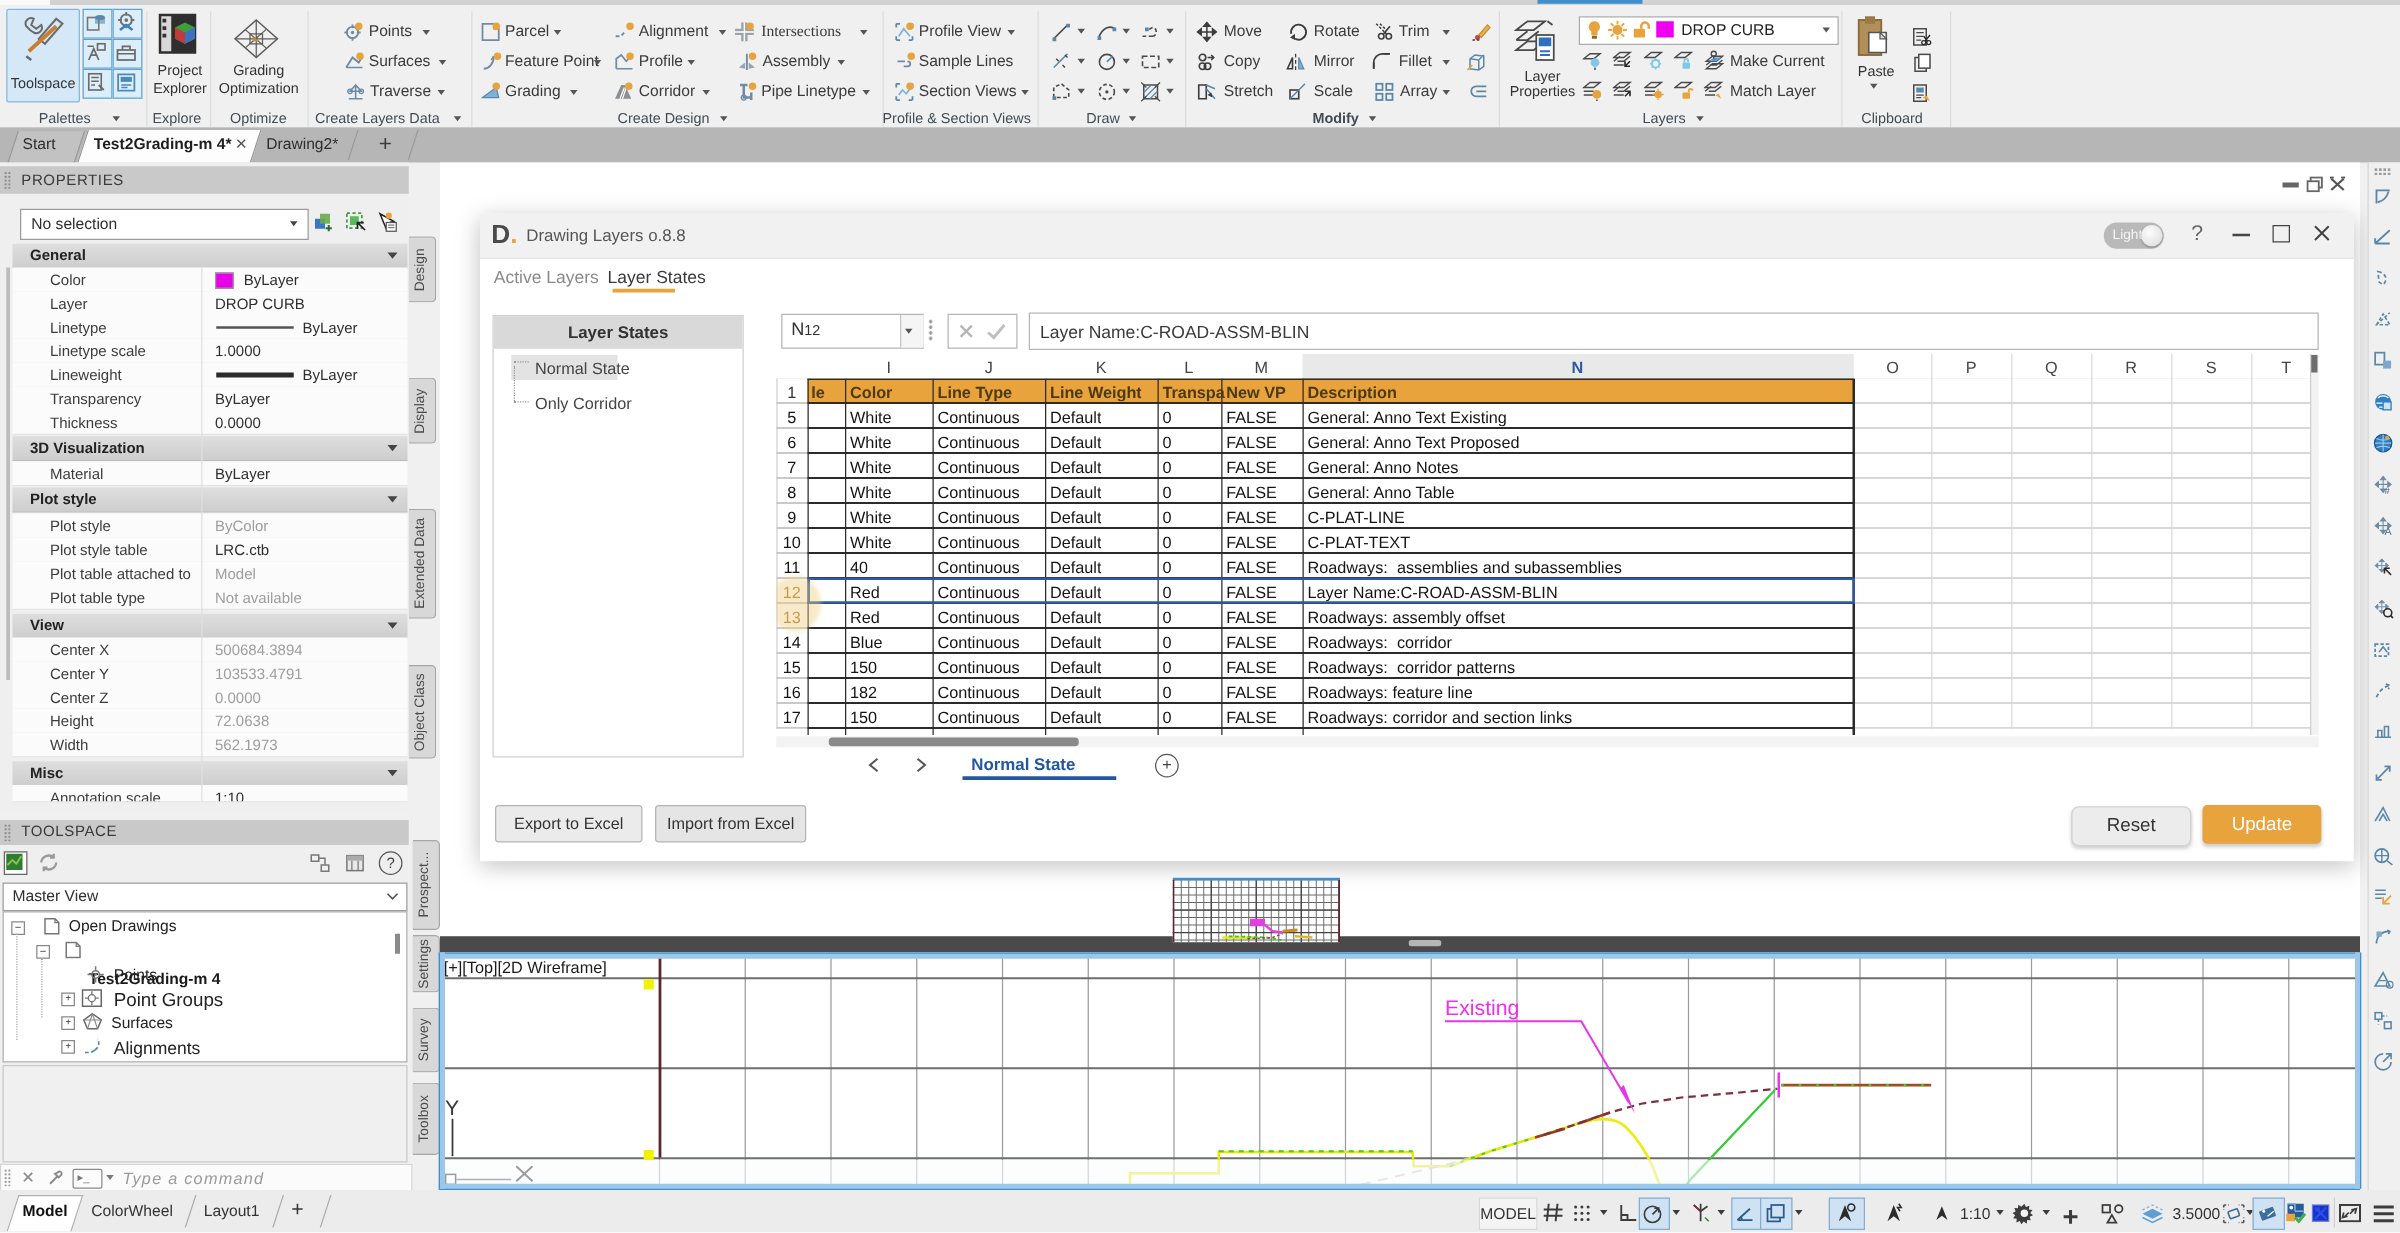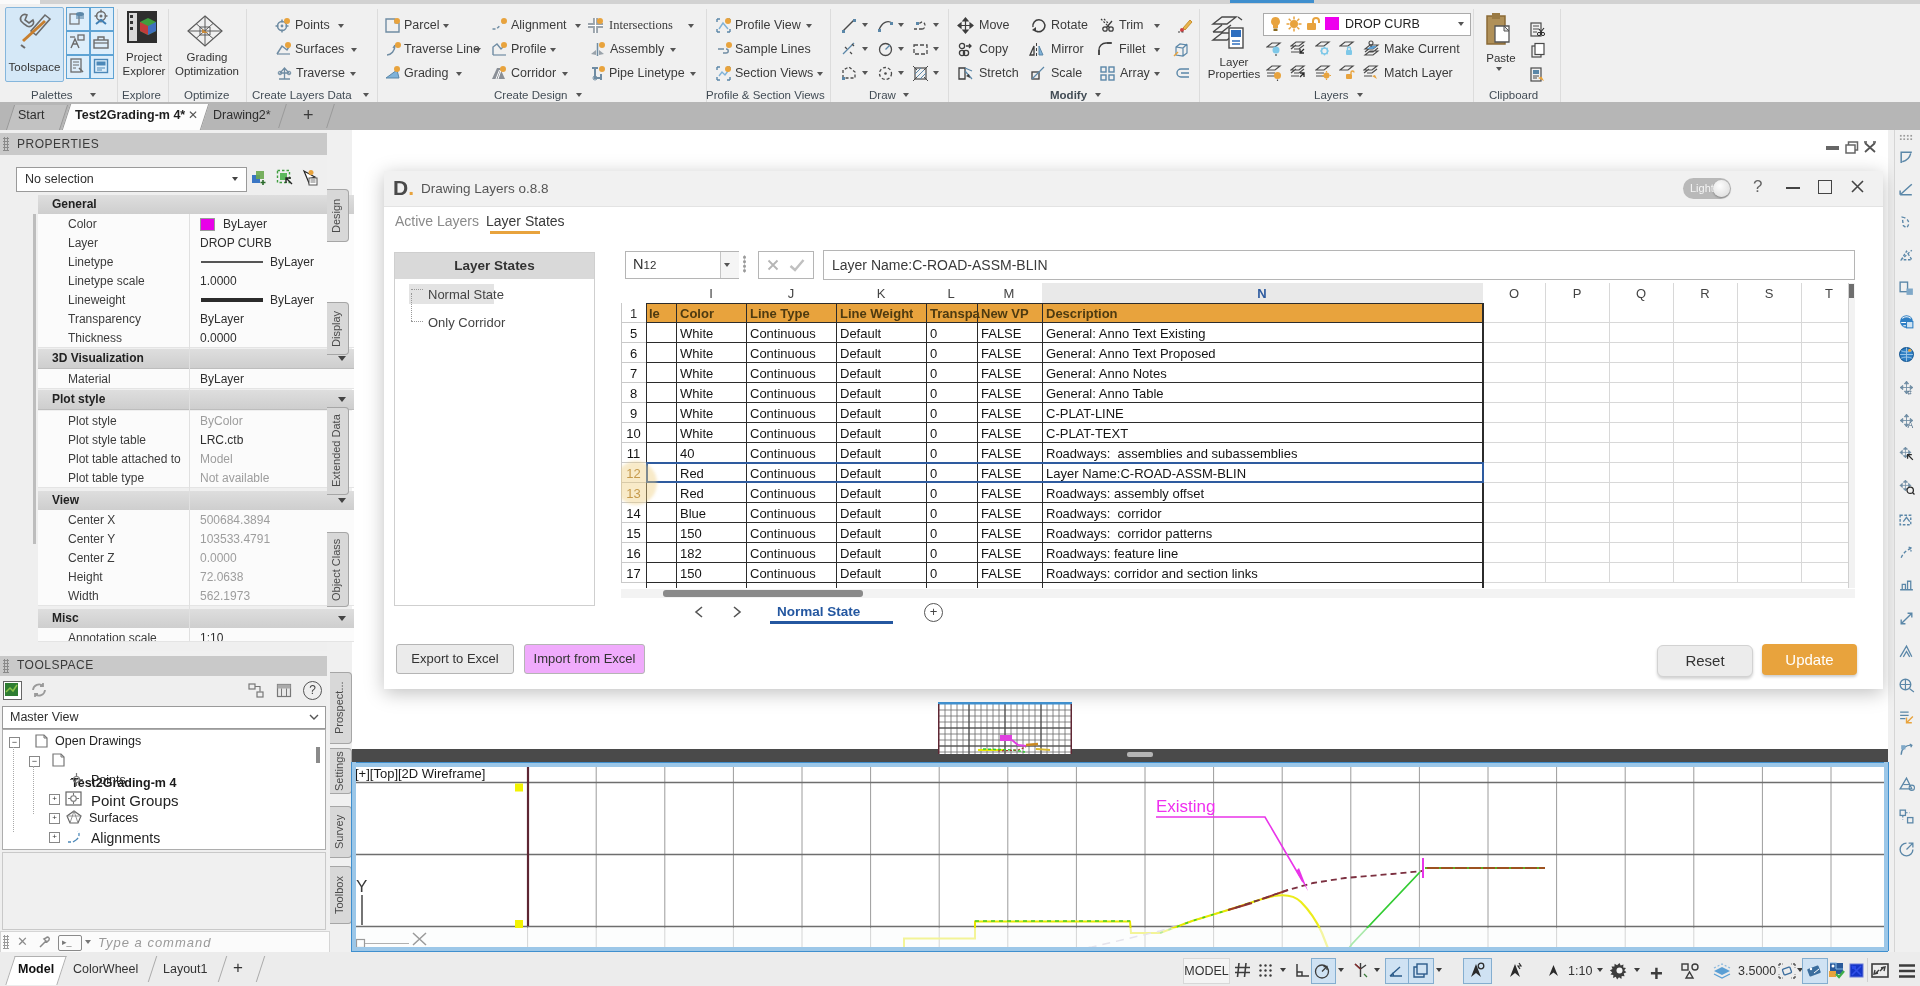--- a/index.html
+++ b/index.html
@@ -141,21 +141,21 @@
         <path d="M11 2 v4 h4" fill="none" stroke="#6f8ca3" stroke-width="1.2"></path>
         <circle cx="13" cy="4" r="3" fill="#e8a33d"></circle>
       </svg>
   <div class="ab t12" style="left:404px;top:14px;font-size:12.5px;">Parcel</div>
       <div class="car" style="left:443px;top:20px;"></div>
   <svg class="ic16" style="left:385px;top:37px" viewBox="0 0 17 17">
         <path d="M2 14 C6 14 10 10 10 4" fill="none" stroke="#6f8ca3" stroke-width="1.5"></path>
         <path d="M10 4 l-2 3 M10 4 l3 2" stroke="#6f8ca3" stroke-width="1.3"></path>
         <circle cx="13" cy="4" r="3" fill="#e8a33d"></circle>
       </svg>
-  <div class="ab t12" style="left:404px;top:38px;font-size:12.5px;">Traverse Line</div>
+  <div class="ab t12" style="left:404px;top:38px;font-size:12.5px;">Feature Point</div>
       <div class="car" style="left:475px;top:44px;"></div>
   <svg class="ic16" style="left:384px;top:61px" viewBox="0 0 17 17">
         <path d="M2 13 L13 5 L15 13 Z" fill="#7fb2d8" stroke="#5b87a8" stroke-width="1"></path>
         <circle cx="13" cy="4" r="3" fill="#e8a33d"></circle>
       </svg>
   <div class="ab t12" style="left:404px;top:62px;font-size:12.5px;">Grading</div>
       <div class="car" style="left:456px;top:68px;"></div>
 
   <svg class="ic16" style="left:491px;top:13px" viewBox="0 0 17 17">
         <path d="M1.5 12 h4 l3 -3 M11 6 l4 -2" fill="none" stroke="#6f8ca3" stroke-width="1.5" stroke-dasharray="3 2"></path>
@@ -496,21 +496,21 @@
         <path d="M10 9 l6 6 m-6 -1 l0 -5 5 0" fill="none" stroke="#222" stroke-width="1.4"></path>
       </svg>
   <svg class="ab" style="left:300px;top:39px" width="18" height="18" viewBox="0 0 18 18">
         <path d="M4 2 l5 12 1.5 -4.5 4.5 -1.5 Z" fill="#fff" stroke="#222" stroke-width="1.2"></path>
         <rect x="9" y="9" width="8" height="7" fill="#fff" stroke="#555" stroke-width="1"></rect>
         <path d="M10.5 11 h5 M10.5 13 h5" stroke="#777" stroke-width="1"></path>
         <circle cx="11" cy="3.5" r="2.5" fill="#e8a33d"></circle>
       </svg>
 </div>
 
-<div class="ab" style="left:0;top:130px;width:327px;height:521px;margin-left:28px;">
+<div class="ab" style="left:0;top:130px;width:327px;height:521px;">
   <div class="phead" style="top:65px;">
         <span>General</span>
         <i></i>
       </div>
   <div class="prow" style="top:84px;">
         <span class="lab">Color</span>
         <span class="val" style="left:185px;">ByLayer</span>
         <span class="ab" style="left:162px;top:4px;width:13px;height:11px;background:#e800e8;border:1px solid #999;"></span>
       </div>
   <div class="prow" style="top:103px;">
@@ -930,21 +930,21 @@
         <path d="M8 1 L2 6 L8 11" fill="none" stroke="#555" stroke-width="1.6"></path>
       </svg>
   <svg class="ab" style="left:348px;top:435px" width="10" height="12" viewBox="0 0 10 12">
         <path d="M2 1 L8 6 L2 11" fill="none" stroke="#555" stroke-width="1.6"></path>
       </svg>
   <div class="ab" style="left:393px;top:433px;font-size:13.5px;font-weight:bold;color:#2457a0;">Normal State</div>
   <div class="ab" style="left:386px;top:450px;width:123px;height:3px;background:#2457a0;"></div>
   <div class="ab" style="left:540px;top:432px;width:17px;height:17px;border-radius:50%;border:1.3px solid #555;text-align:center;line-height:16px;font-size:13px;color:#444;">+</div>
 
   <div class="ab" style="left:12px;top:473px;width:116px;height:28px;background:#ebebeb;border:1px solid #b5b5b5;border-radius:3px;text-align:center;line-height:27px;font-size:13px;color:#333;">Export to Excel</div>
-  <div class="ab" style="left:140px;top:473px;width:119px;height:28px;background:#f0abfc;border:1px solid #b5b5b5;border-radius:3px;text-align:center;line-height:27px;font-size:13px;color:#333;">Import from Excel</div>
+  <div class="ab" style="left:140px;top:473px;width:119px;height:28px;background:#e5e5e5;border:1px solid #b5b5b5;border-radius:3px;text-align:center;line-height:27px;font-size:13px;color:#333;">Import from Excel</div>
   <div class="ab" style="left:1273px;top:474px;width:94px;height:30px;background:#ececec;border:1px solid #d2d2d2;border-radius:6px;box-shadow:0 2px 3px rgba(0,0,0,.18);text-align:center;line-height:29px;font-size:15px;color:#333;">Reset</div>
   <div class="ab" style="left:1378px;top:473px;width:95px;height:31px;background:#e8a33d;border-radius:4px;box-shadow:0 2px 3px rgba(0,0,0,.2);text-align:center;line-height:31px;font-size:15px;color:#fff;">Update</div>
 </div>
 
 <svg class="ab" style="left:938px;top:702px;z-index:3" width="134" height="52" viewBox="0 0 134 52">
   <rect x="0" y="0" width="134" height="52" fill="#fff"></rect>
   <g stroke="#6a6a6a" stroke-width="0.8">
     <path d="M0 8 H134 M0 14 H134 M0 20 H134 M0 26 H134 M0 32 H134 M0 38 H134 M0 44 H134 M0 50 H134"></path>
     <path d="M7 2 V52 M13 2 V52 M19 2 V52 M25 2 V52 M31 2 V52 M37 2 V52 M43 2 V52 M49 2 V52 M55 2 V52 M61 2 V52 M67 2 V52 M73 2 V52 M79 2 V52 M85 2 V52 M91 2 V52 M97 2 V52 M103 2 V52 M109 2 V52 M115 2 V52 M121 2 V52 M127 2 V52"></path>
   </g>

